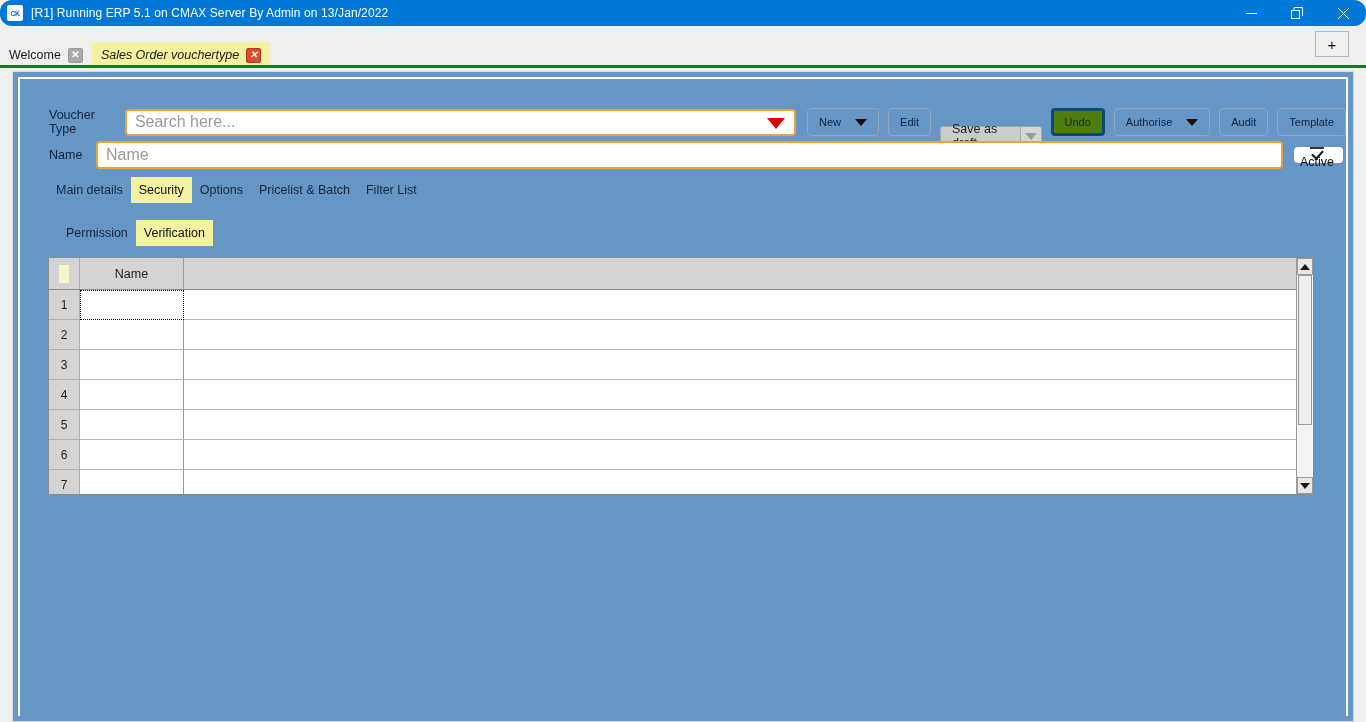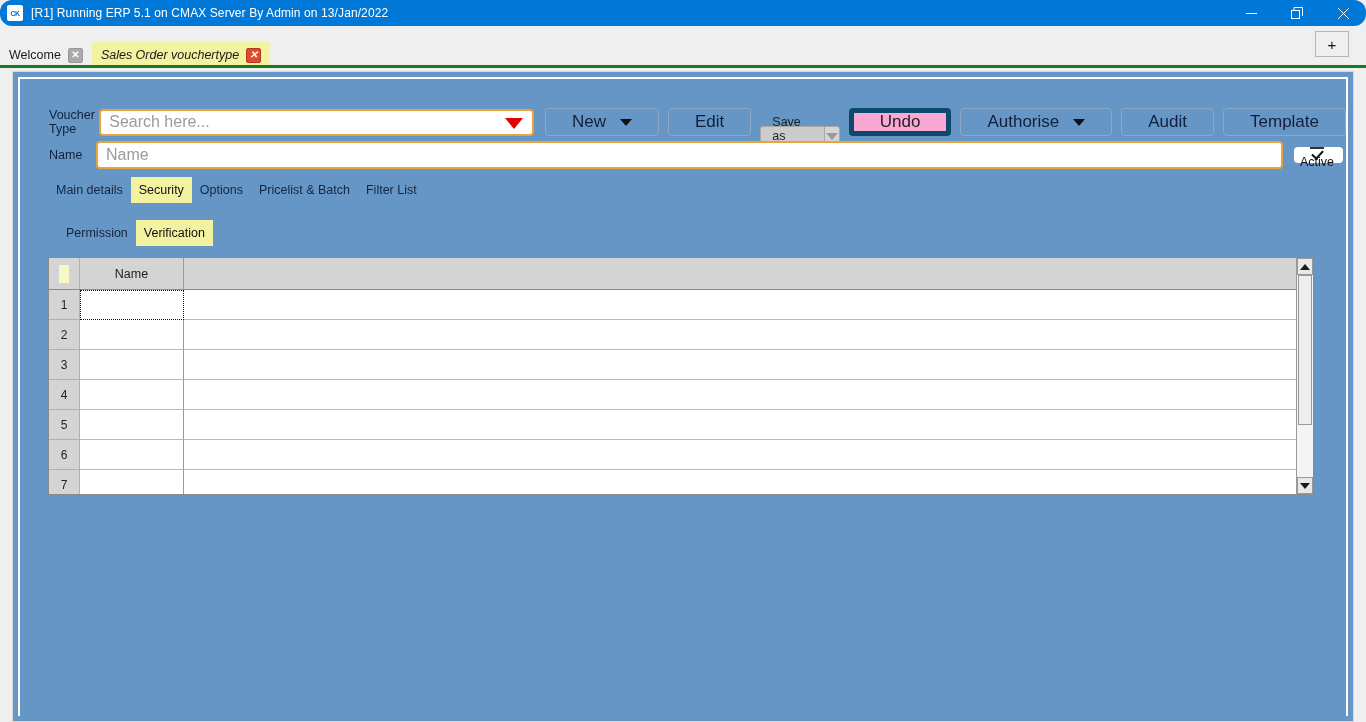--- a/index.html
+++ b/index.html
@@ -94,23 +94,23 @@
   .caret-red {
     position: absolute; right: 11px; top: 9px;
     width: 0; height: 0;
     border-left: 9px solid transparent;
     border-right: 9px solid transparent;
     border-top: 11px solid #e00000;
   }
   .btn-group { display: flex; align-items: center; gap: 9px; margin-left: 11px; }
   .btn {
     height: 28px; border: 1px solid #8fa7bf; border-radius: 4px;
-    background: transparent; color: #10203a; font-size: 17px;
-    display: flex; align-items: center; justify-content: center;
-    padding: 0 26px; gap: 14px; white-space: nowrap;
+    background: transparent; color: #10203a; font-size: 11px;
+    display: flex; align-items: center; justify-content: center;
+    padding: 0 11px; gap: 14px; white-space: nowrap;
     font-family: "Liberation Sans", sans-serif;
   }
   .btn .dn {
     width: 0; height: 0;
     border-left: 6px solid transparent;
     border-right: 6px solid transparent;
     border-top: 7px solid #111;
   }
   .split { display: flex; height: 20px; margin-top: 28px; }
   .split .main {
@@ -123,21 +123,21 @@
     border-radius: 0 3px 3px 0;
     display: flex; align-items: center; justify-content: center;
   }
   .split .arrow i {
     width: 0; height: 0;
     border-left: 6px solid transparent;
     border-right: 6px solid transparent;
     border-top: 7px solid #9a9a9a;
   }
   .btn.filled {
-    background: #f9a8d4; border: 5px solid #0c4a6e; color: #222;
+    background: #4d7c0f; border: 3px solid #0c4a6e; color: #222;
   }
 
   
   .nrow {
     position: absolute; left: 0; right: 0; top: 62px;
     display: flex; align-items: center;
   }
   .lbl.name { margin-left: 29px; width: 47px; }
   .name-field { width: 1187px; height: 28px; }
   .active-box {

